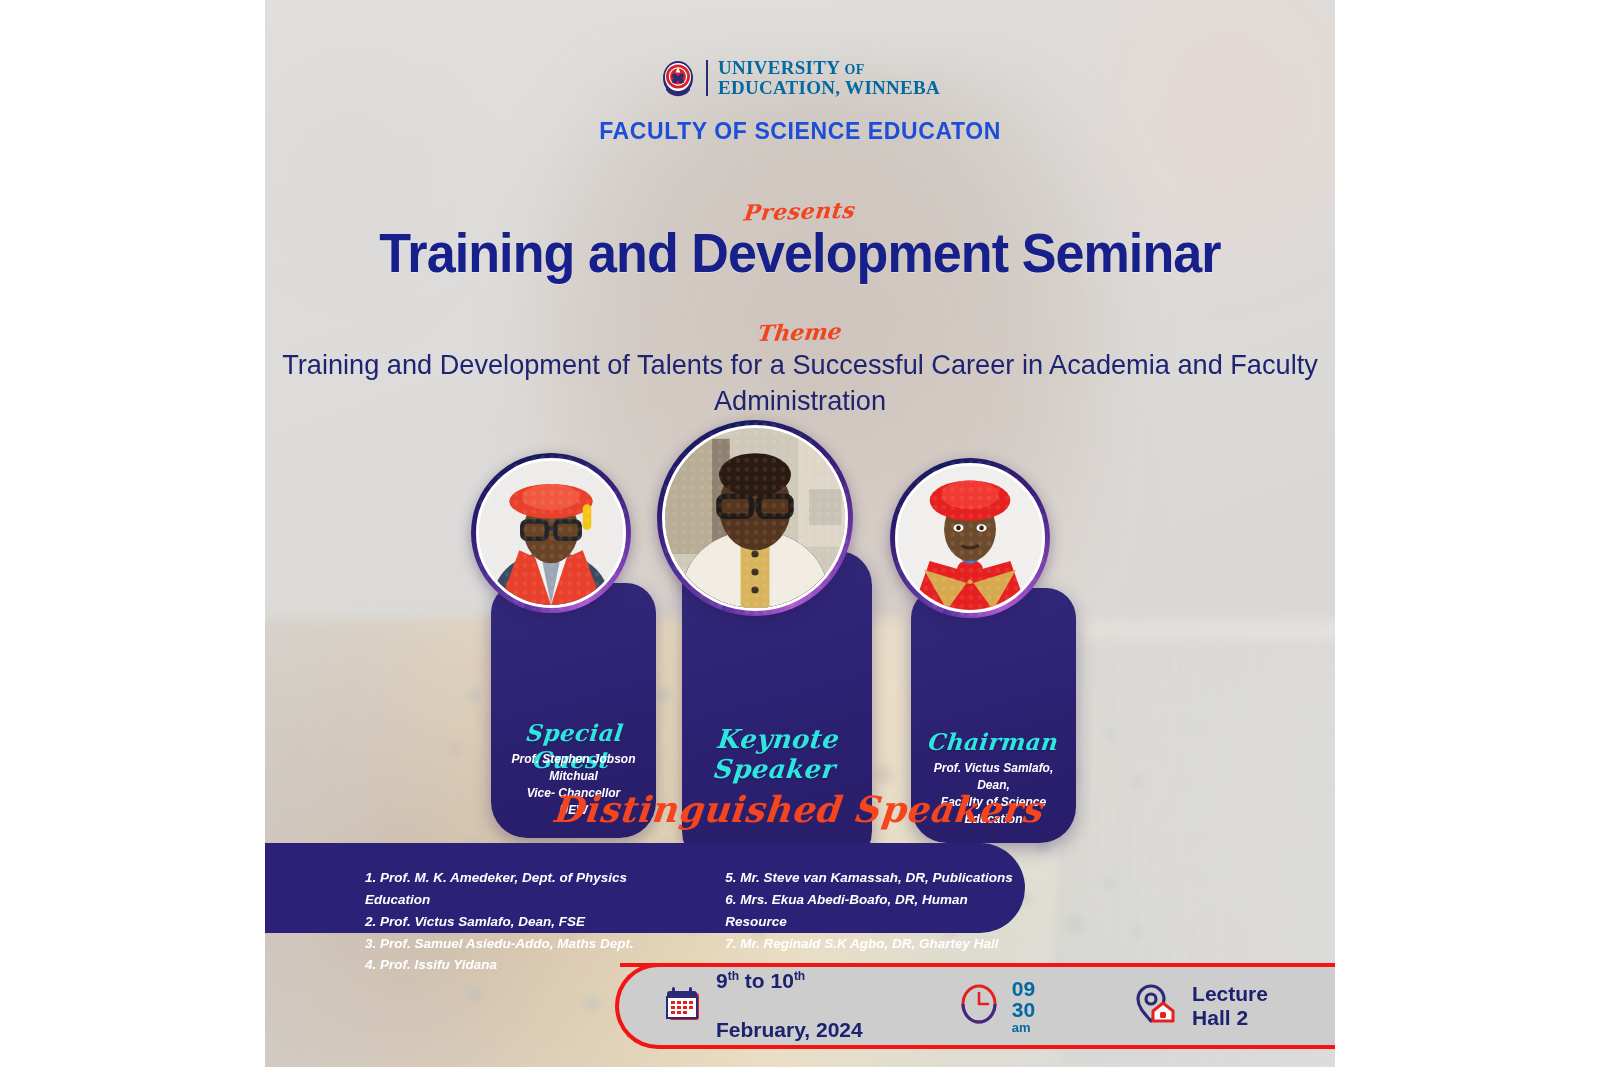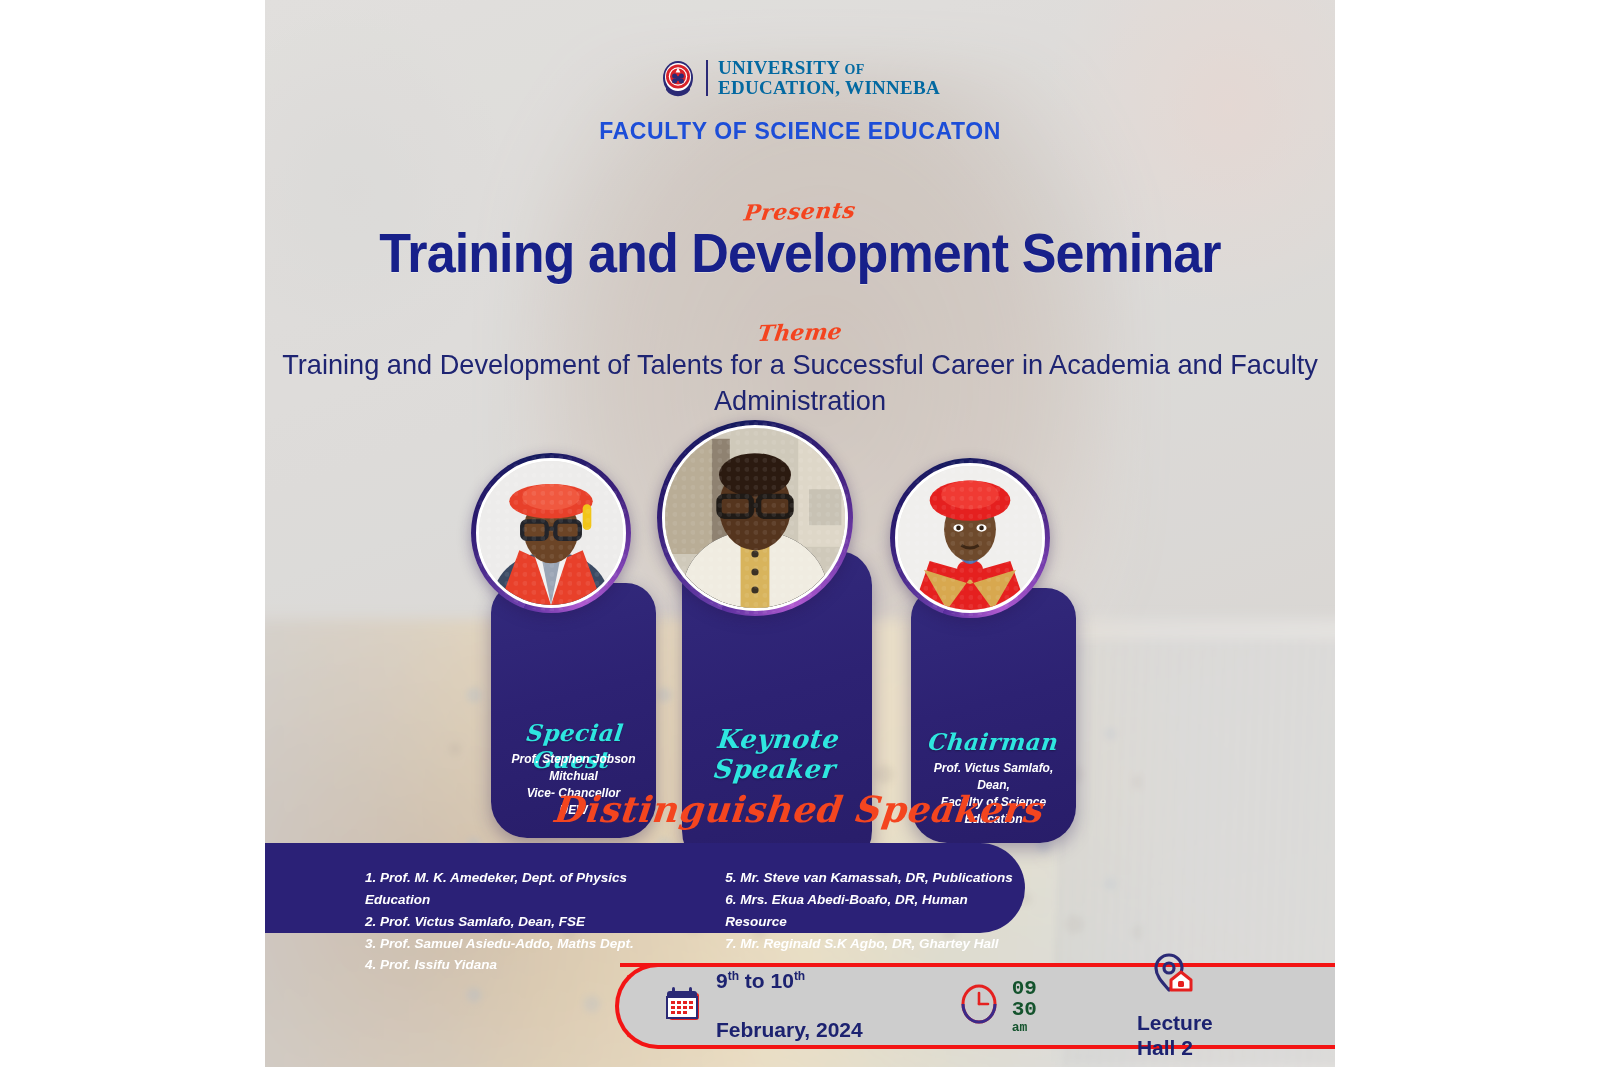--- a/index.html
+++ b/index.html
@@ -191,24 +191,24 @@
     background:#cdcdcd;
     border-radius: 46px 0 0 46px;
     border-left:4px solid #f31414;
     border-top:4px solid #f31414;
     border-bottom:4px solid #f31414;
     display:flex; align-items:center; gap:0;
   }
   .info-item { display:flex; align-items:center; gap:13px; }
   #info-date { margin-left:44px; }
   #info-time { margin-left:96px; }
-  #info-venue{ margin-left:100px;flex-direction:column; }
+  #info-venue{ margin-left:100px; }
   .info-text { color:#1c2270; font-size:21px; font-weight:700; line-height:1.16; white-space:pre-line; }
   .info-text sup { font-size:12px; }
-  .time-text { color:#14532d; font-weight:700; line-height:1.02;font-family:Liberation Mono, monospace; }
+  .time-text { color:#0369a1; font-weight:700; line-height:1.02; }
   .time-text .hh { font-size:21px; display:block; }
   .time-text .mm { font-size:21px; display:block; }
   .time-text .ap { font-size:13px; display:block; }
 </style>
 </head>
 <body>
 
 <div id="poster">
 
   <div class="bg-layer bg-base"></div>

